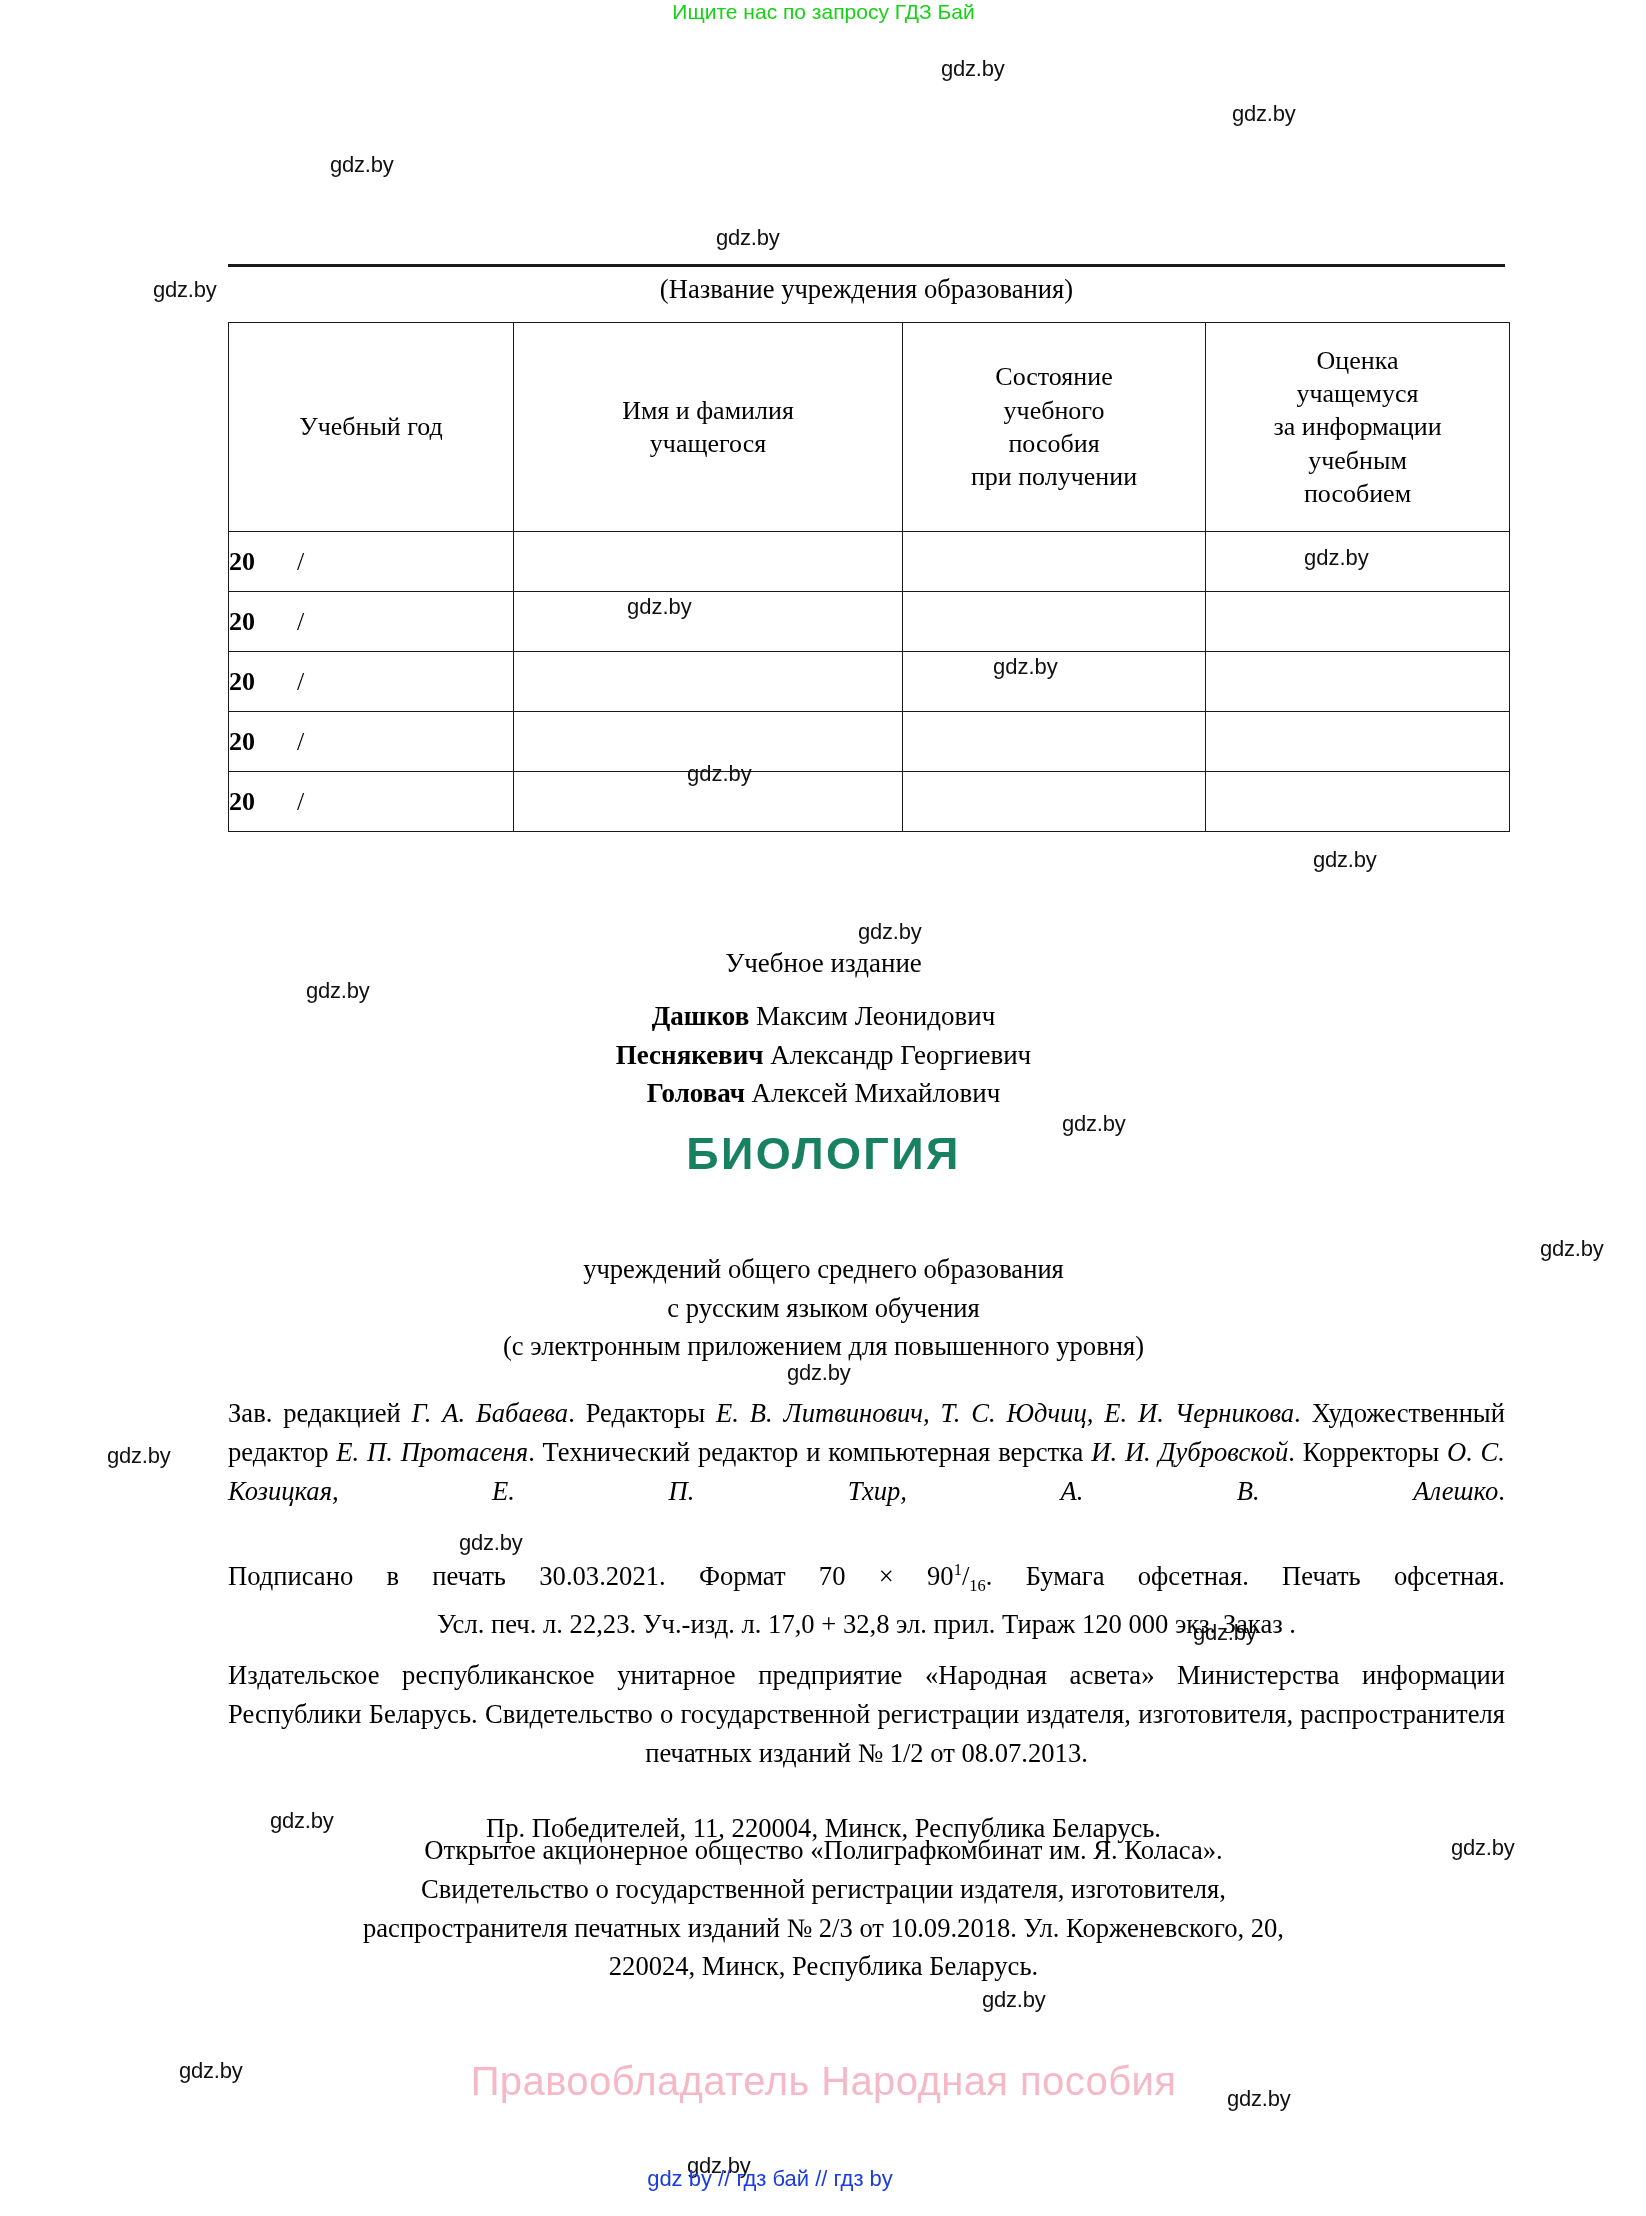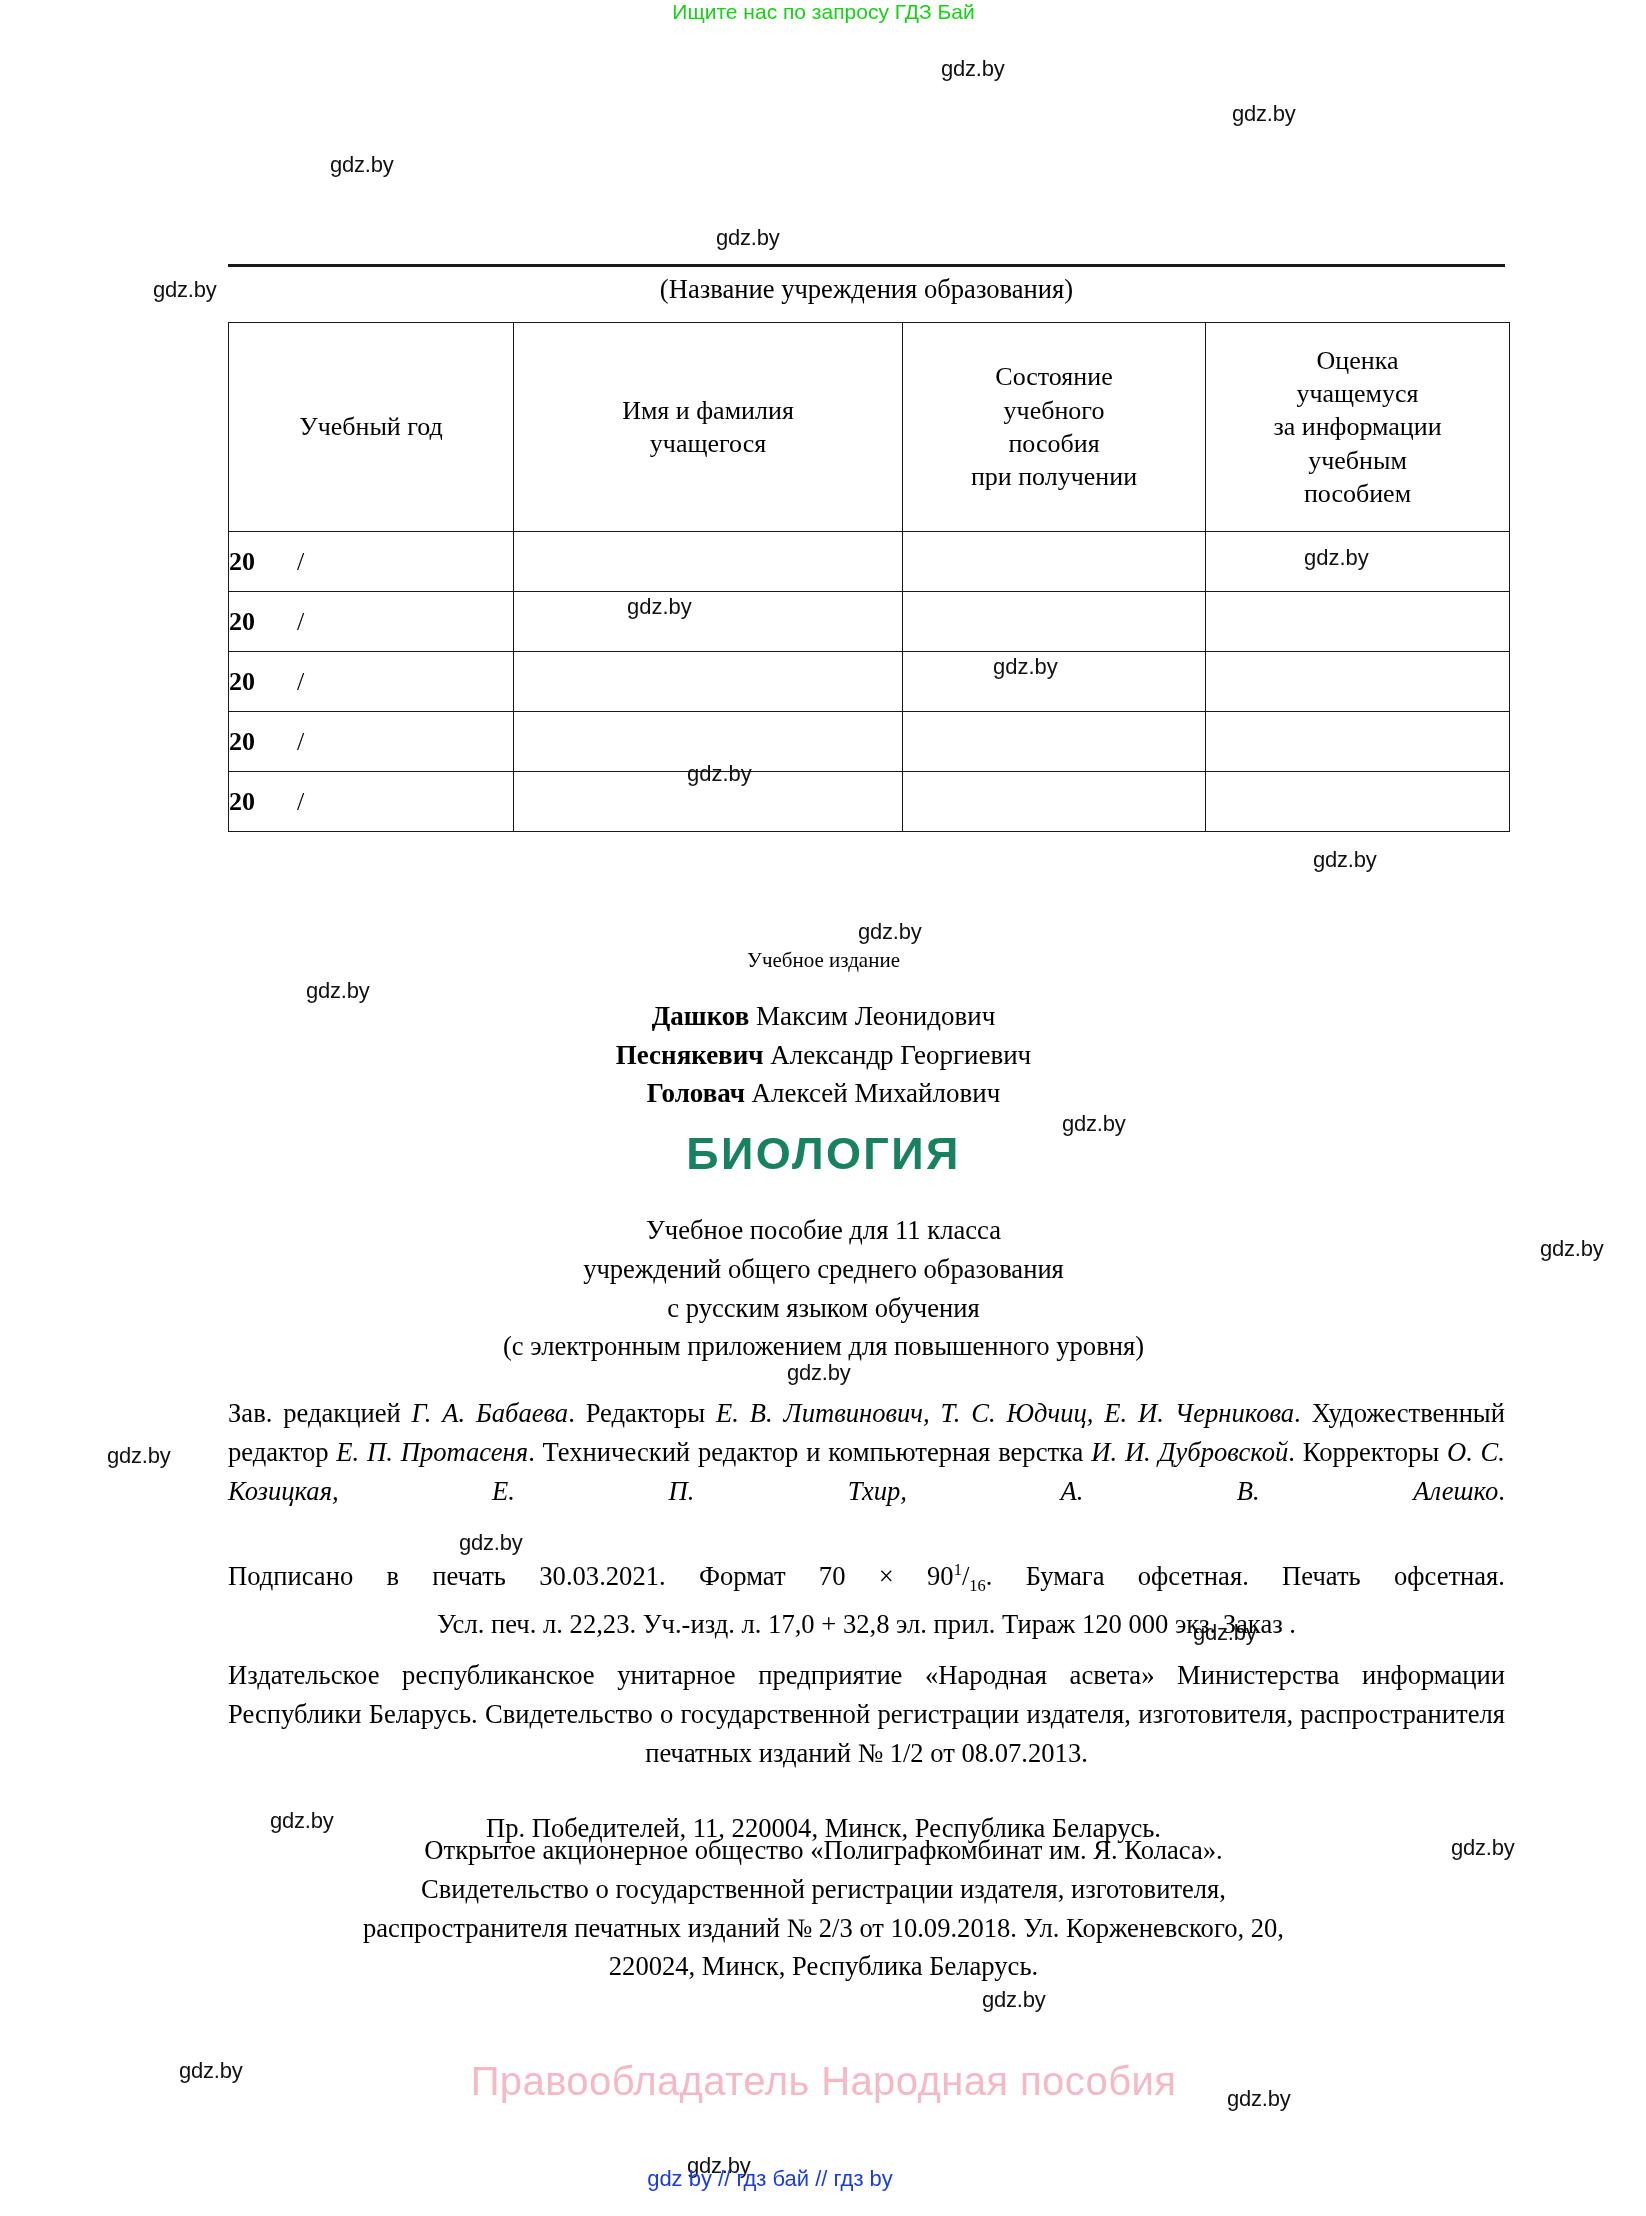--- a/index.html
+++ b/index.html
@@ -121,21 +121,21 @@
   }
 
   
   .c-line {
     position: absolute;
     left: 0;
     width: 1647px;
     text-align: center;
     white-space: nowrap;
   }
-  .edition-label { top: 948px; font-size: 21px; }
+  .edition-label { top: 948px; font-size: 27px; }
 
   .author { font-size: 27px; }
   .author b { font-weight: bold; }
   .author1 { top: 1001px; }
   .author2 { top: 1040px; }
   .author3 { top: 1078px; }
 
   .booktitle {
     top: 1128px;
     font-family: "Liberation Sans", sans-serif;
@@ -285,21 +285,20 @@
     <b>Песнякевич</b><span> Александр Георгиевич</span>
   </div>
   <div class="c-line author author3">
     <b>Головач</b><span> Алексей Михайлович</span>
   </div>
 
   <div class="wm" style="left:1062px; top:1111px;">gdz.by</div>
 
   <div class="c-line booktitle">БИОЛОГИЯ</div>
 
-  <div class="c-line sub1">Учебное пособие для 11 класса</div>
   <div class="c-line sub2">учреждений общего среднего образования</div>
   <div class="c-line sub3">с русским языком обучения</div>
   <div class="c-line sub4">(с электронным приложением для повышенного уровня)</div>
 
   <div class="wm" style="left:1540px; top:1236px;">gdz.by</div>
   <div class="wm" style="left:787px;  top:1360px;">gdz.by</div>
   <div class="wm" style="left:107px;  top:1443px;">gdz.by</div>
 
   <div class="para credits">
     <span>Зав. редакцией </span><i>Г. А. Бабаева</i><span>. Редакторы </span><i>Е. В. Литвинович, Т. С. Юдчиц, Е. И. Черникова</i><span>. Художественный редактор </span><i>Е. П. Протасеня</i><span>. Технический редактор и компьютерная верстка </span><i>И. И. Дубровской</i><span>. Корректоры </span><i>О. С. Козицкая, Е. П. Тхир, А. В. Алешко</i><span>.</span>

